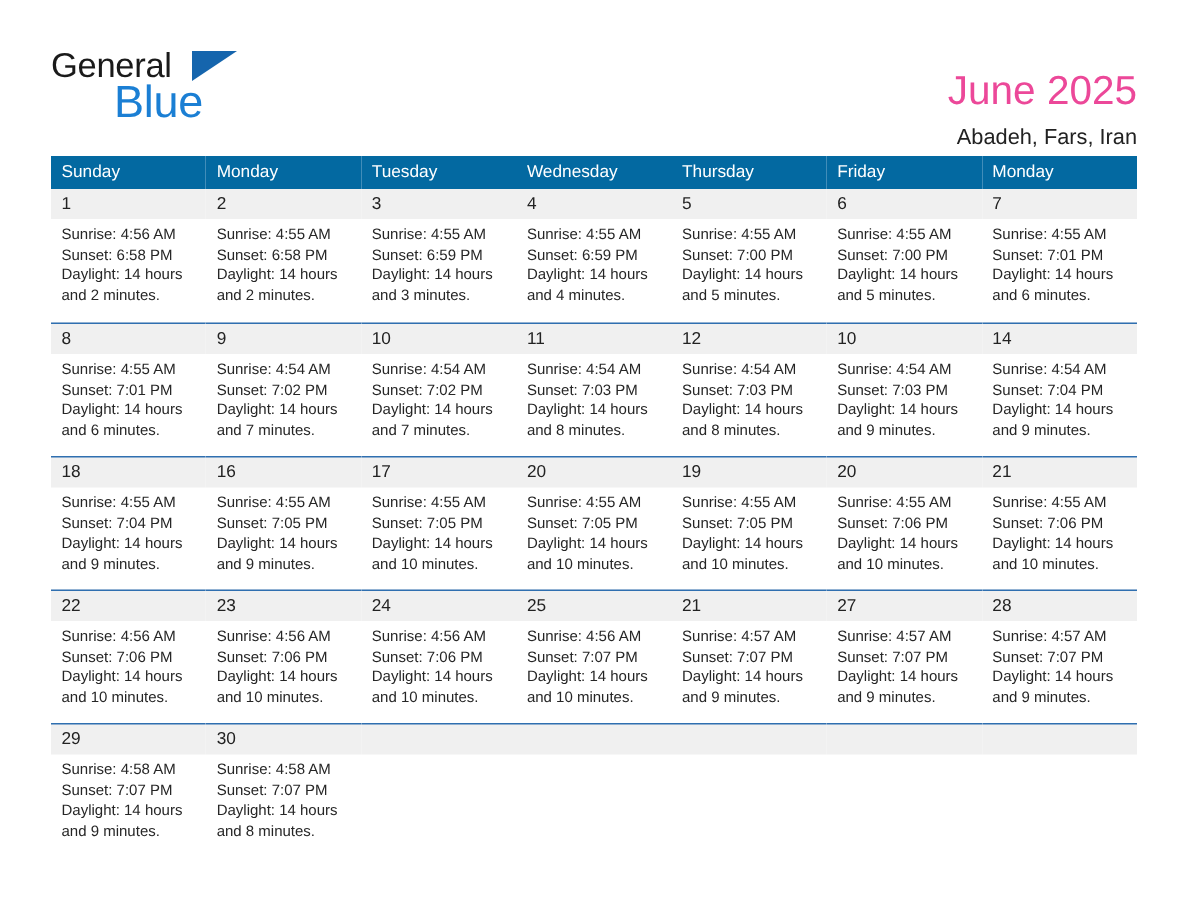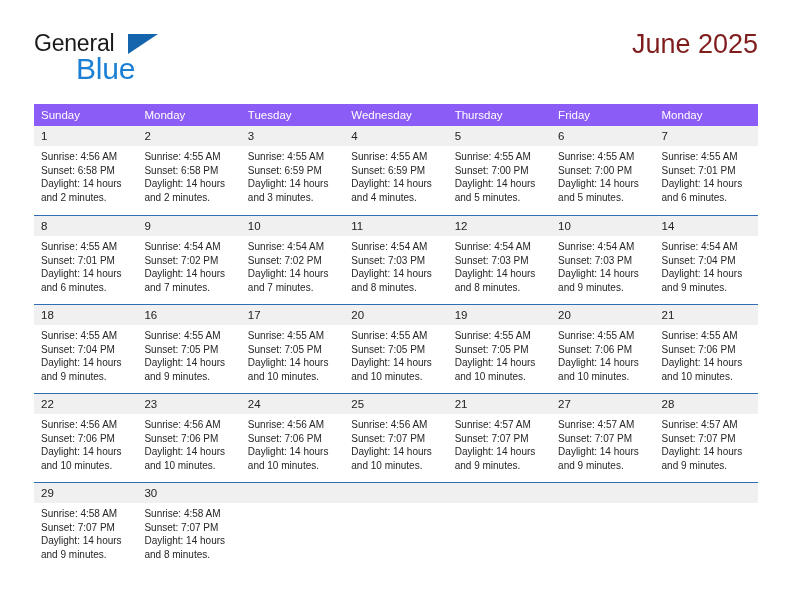--- a/index.html
+++ b/index.html
@@ -64,43 +64,44 @@
   }
 
   .title-wrap {
     position: absolute;
     right: 0;
     top: 0;
     text-align: right;
   }
   .cal-title {
     font-size: 27px;
-    color: #7f1d1d;
+    color: #ec4899;
     line-height: 32px;
     white-space: nowrap;
+    margin-top: 16px;
   }
   .cal-sub {
     font-size: 14.5px;
     color: #222222;
     line-height: 20px;
     margin-top: 6px;
     white-space: nowrap;
   }
 
   
   .cal {
     position: absolute;
     left: 34px;
     top: 104px;
     width: 724px;
     border-collapse: collapse;
     table-layout: fixed;
   }
   .cal th {
-    background: #8b5cf6;
+    background: #0369a1;
     color: #ffffff;
     font-size: 11.5px;
     font-weight: normal;
     text-align: left;
     padding: 4px 0 4px 7px;
     height: 14px;
     line-height: 14px;
     border: none;
   }
   .weekrow > td {
@@ -147,20 +148,21 @@
   <div class="top">
 
     <div class="brand">
       <span class="brand-general">General</span>
       <span class="brand-flag"></span>
       <span class="brand-blue">Blue</span>
     </div>
 
     <div class="title-wrap">
       <div class="cal-title">June 2025</div>
+      <div class="cal-sub">Abadeh, Fars, Iran</div>
     </div>
 
   </div>
 
   <table class="cal">
     <thead>
       <tr>
         <th>Sunday</th>
         <th>Monday</th>
         <th>Tuesday</th>

